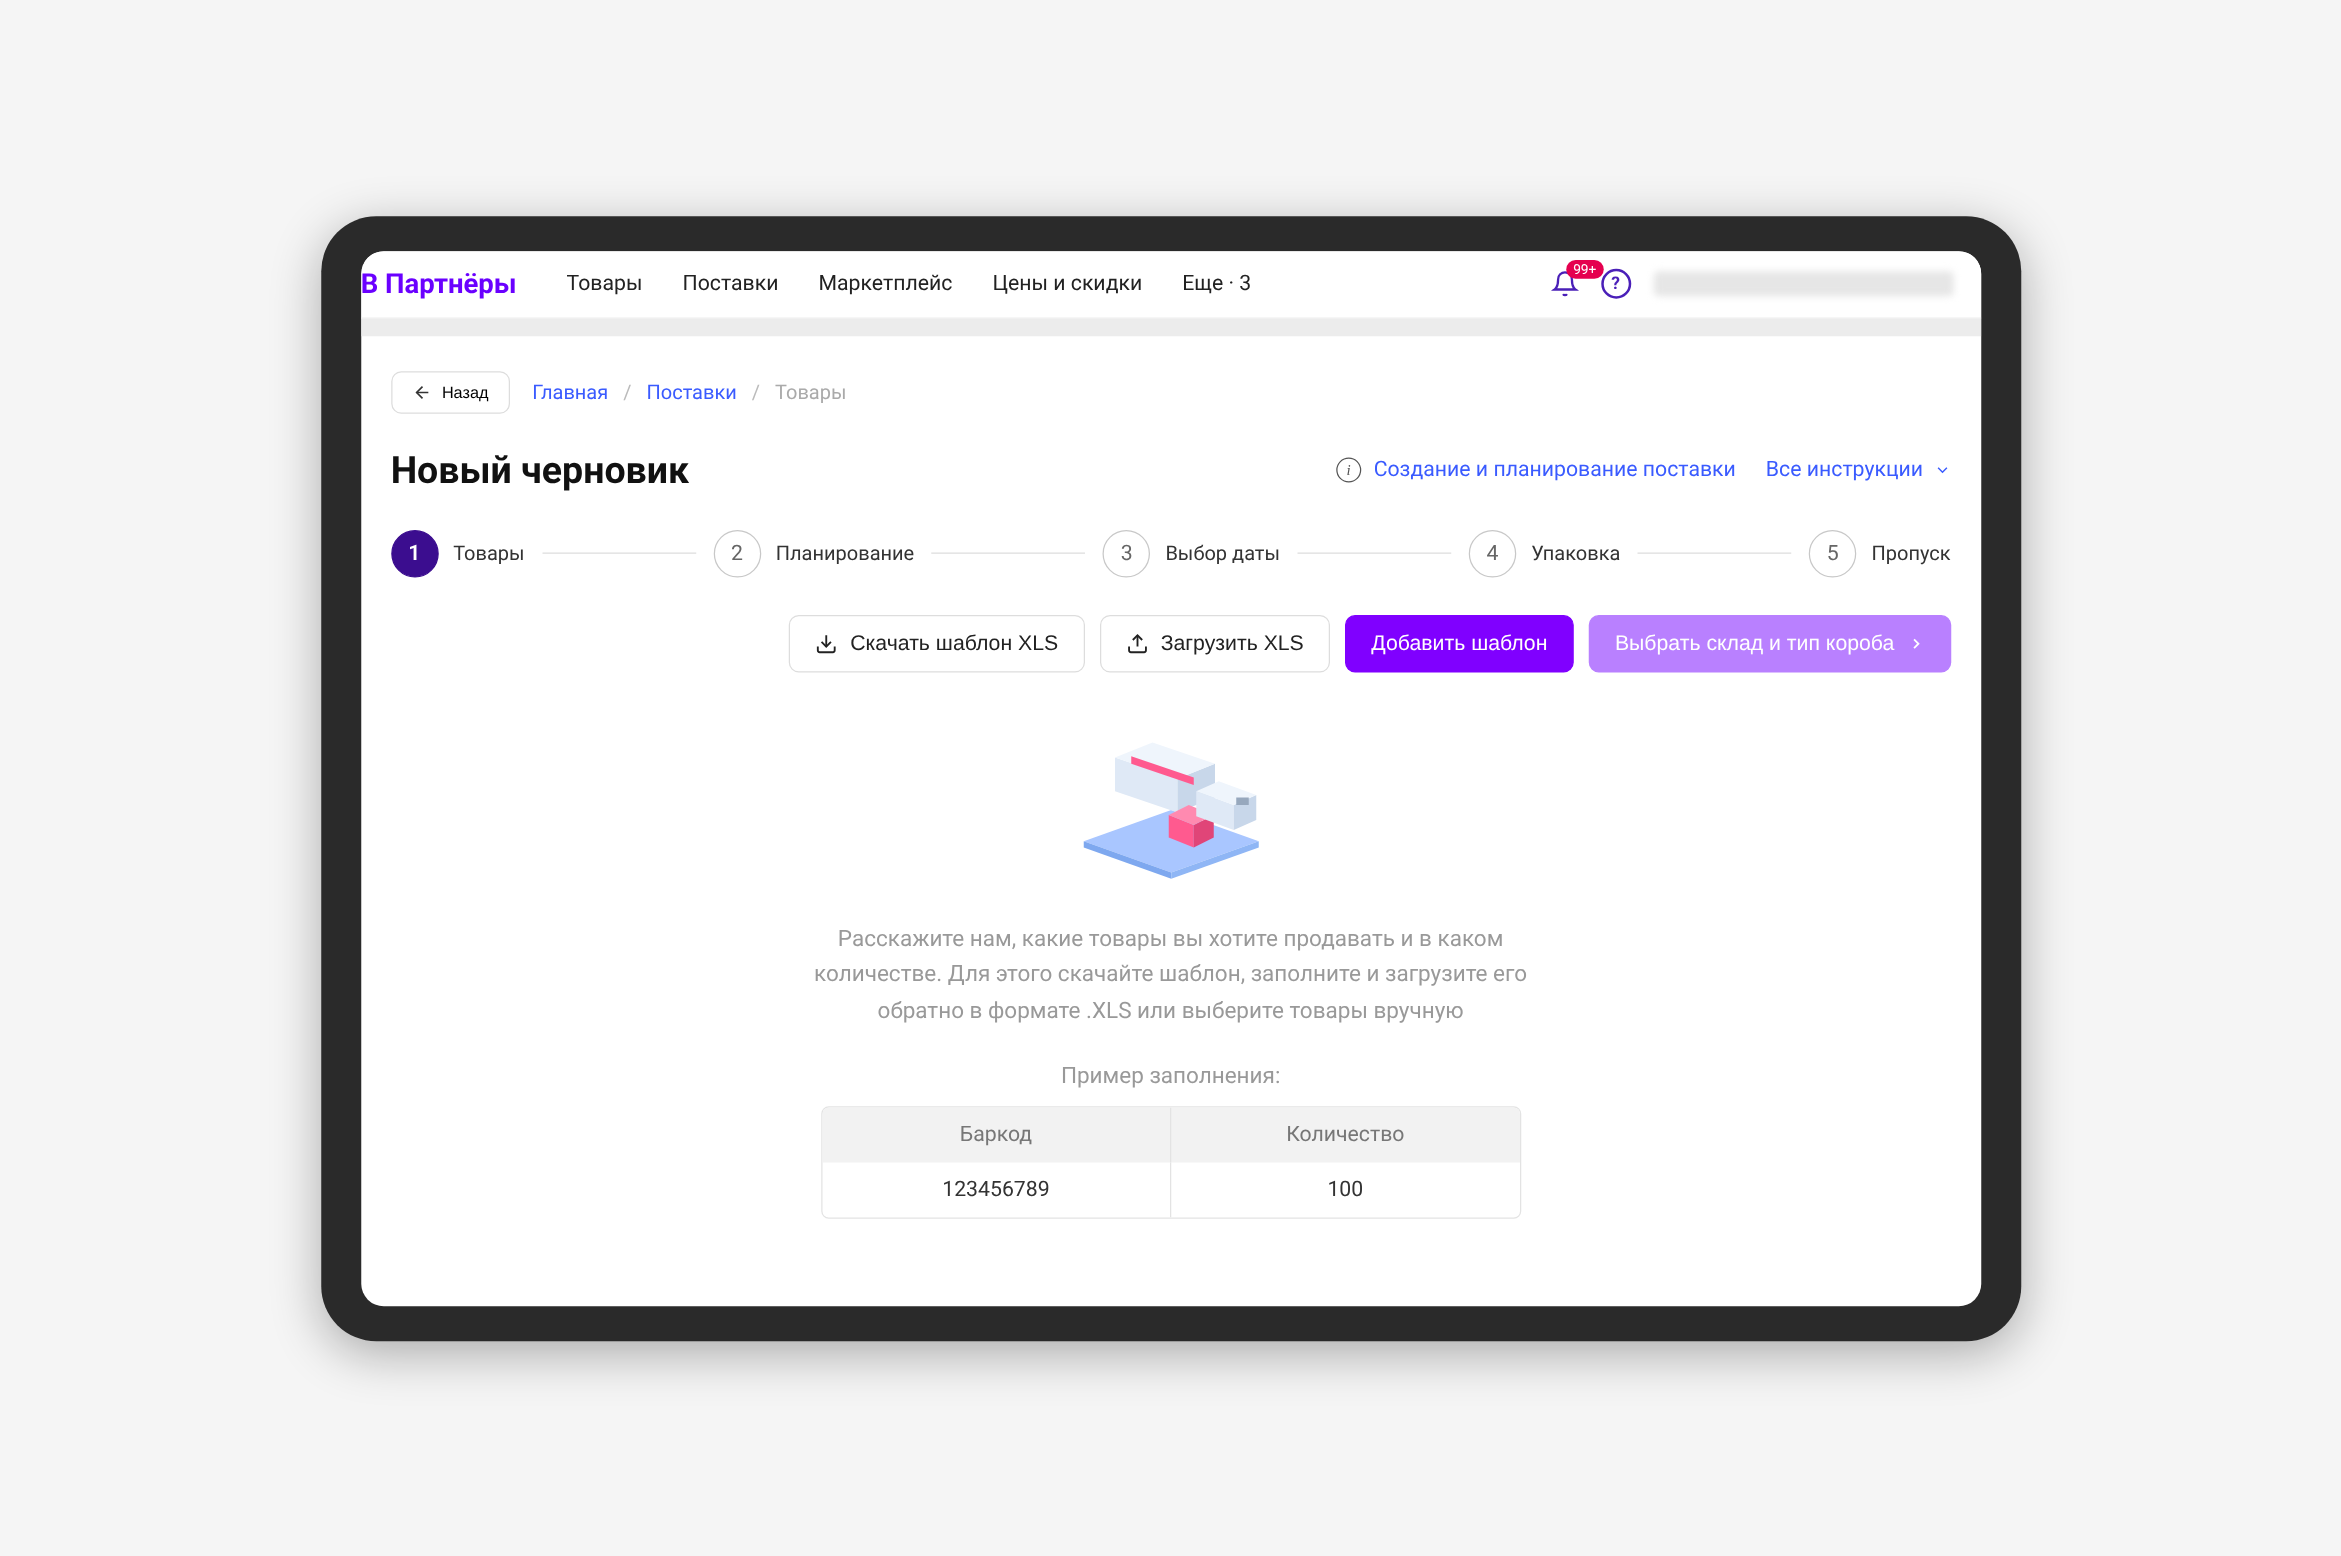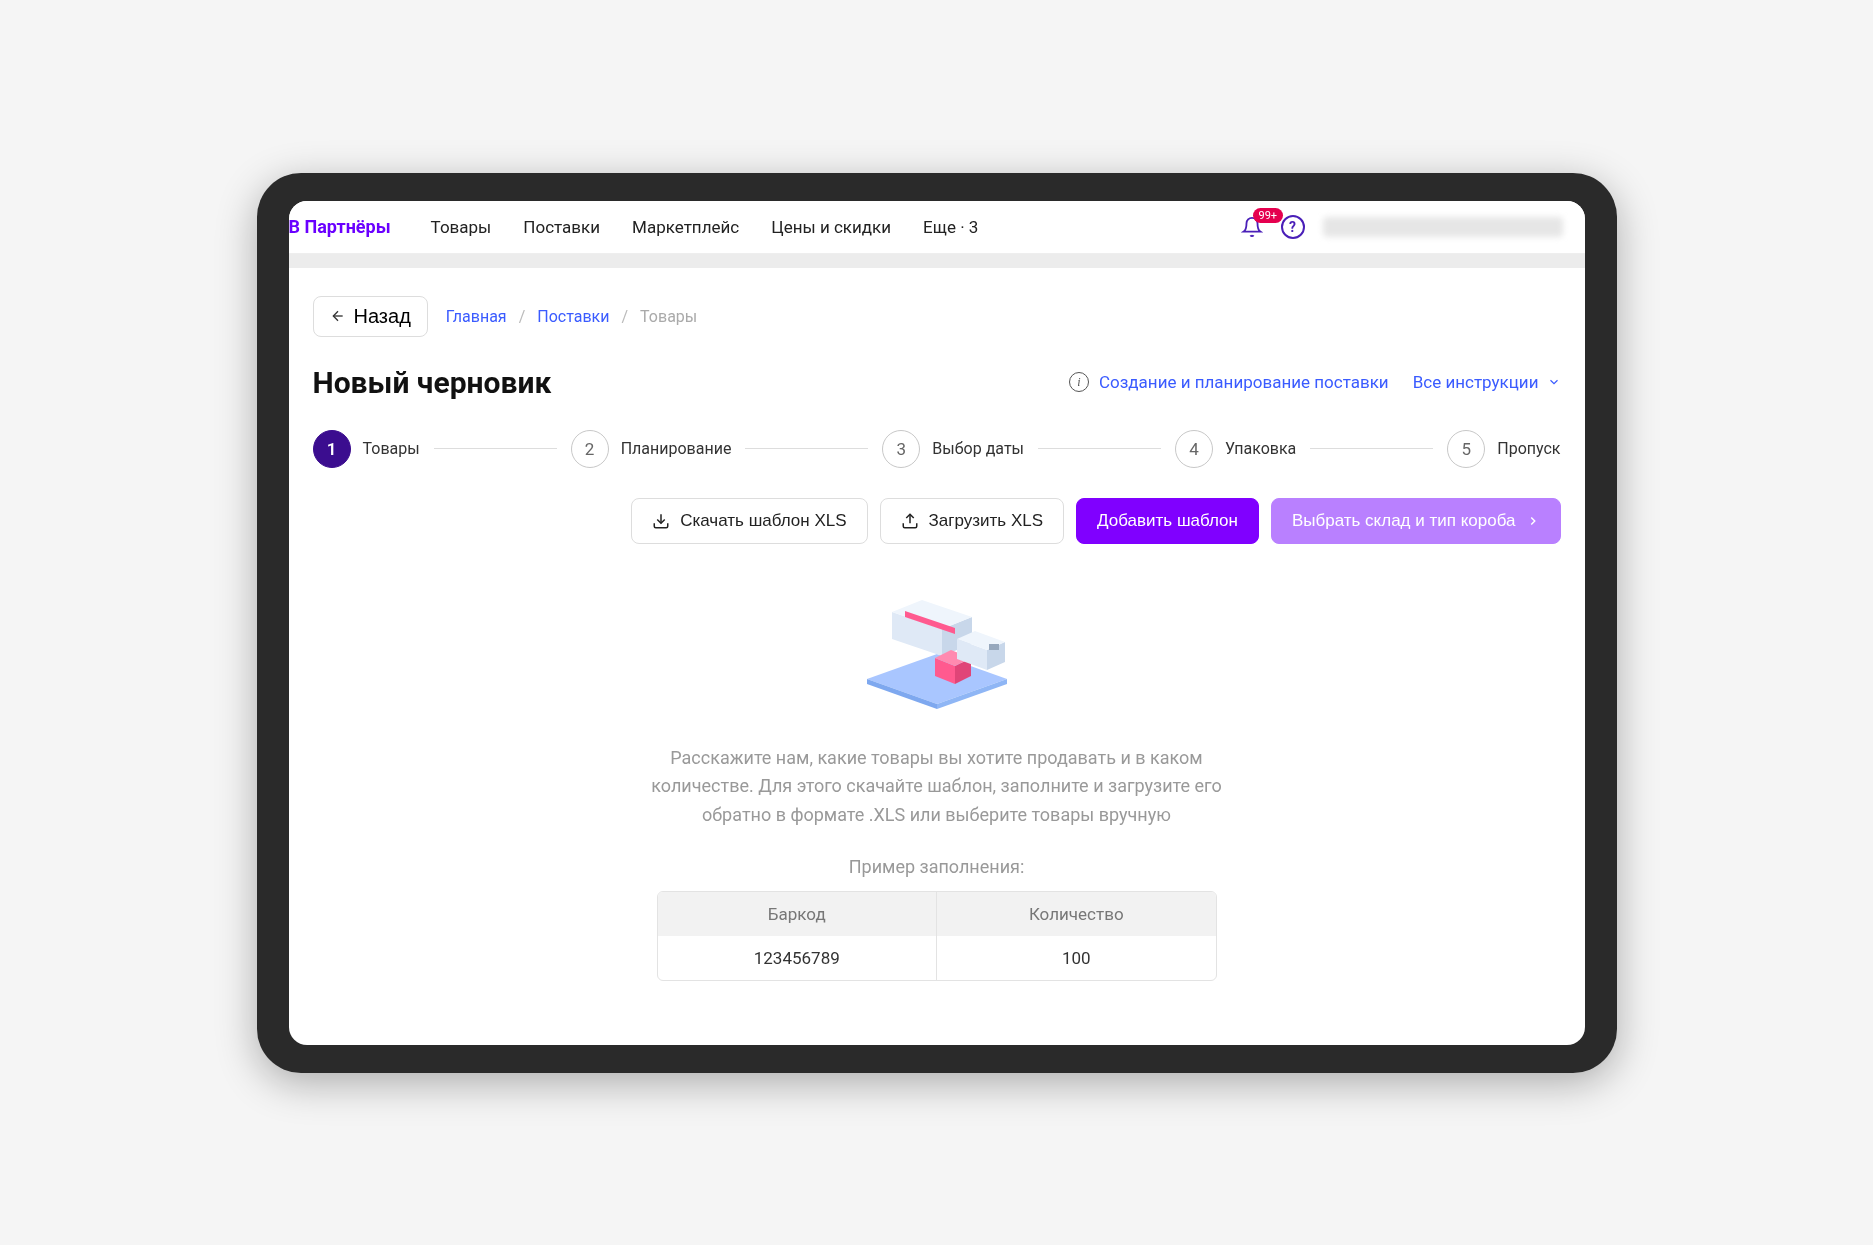--- a/index.html
+++ b/index.html
@@ -31,21 +31,21 @@
     flex-direction: column;
   }
   .topbar {
     display: flex;
     align-items: center;
     padding: 14px 22px 14px 0;
     border-bottom: 1px solid #eee;
     background: #fff;
   }
   .brand {
-    font-size: 18px;
+    font-size: 22px;
     font-weight: 700;
     color: #6a00ff;
     margin-right: 40px;
     white-space: nowrap;
   }
   .topnav {
     display: flex;
     gap: 32px;
     flex: 1;
   }
@@ -97,21 +97,21 @@
     align-items: center;
     gap: 18px;
     margin-bottom: 28px;
   }
   .back-btn {
     display: flex; align-items: center; gap: 8px;
     border: 1px solid #ddd;
     background: #fff;
     border-radius: 8px;
     padding: 8px 16px;
-    font-size: 20px;
+    font-size: 13px;
     cursor: pointer;
   }
   .breadcrumb { display: flex; align-items: flex-start; gap: 12px; font-size: 16px; }
   .crumb-link { color: #3a5bff; cursor: pointer; }
   .crumb-sep { color: #bbb; }
   .crumb-current { color: #aaa; }
   .title-row {
     display: flex;
     align-items: center;
     justify-content: space-between;

